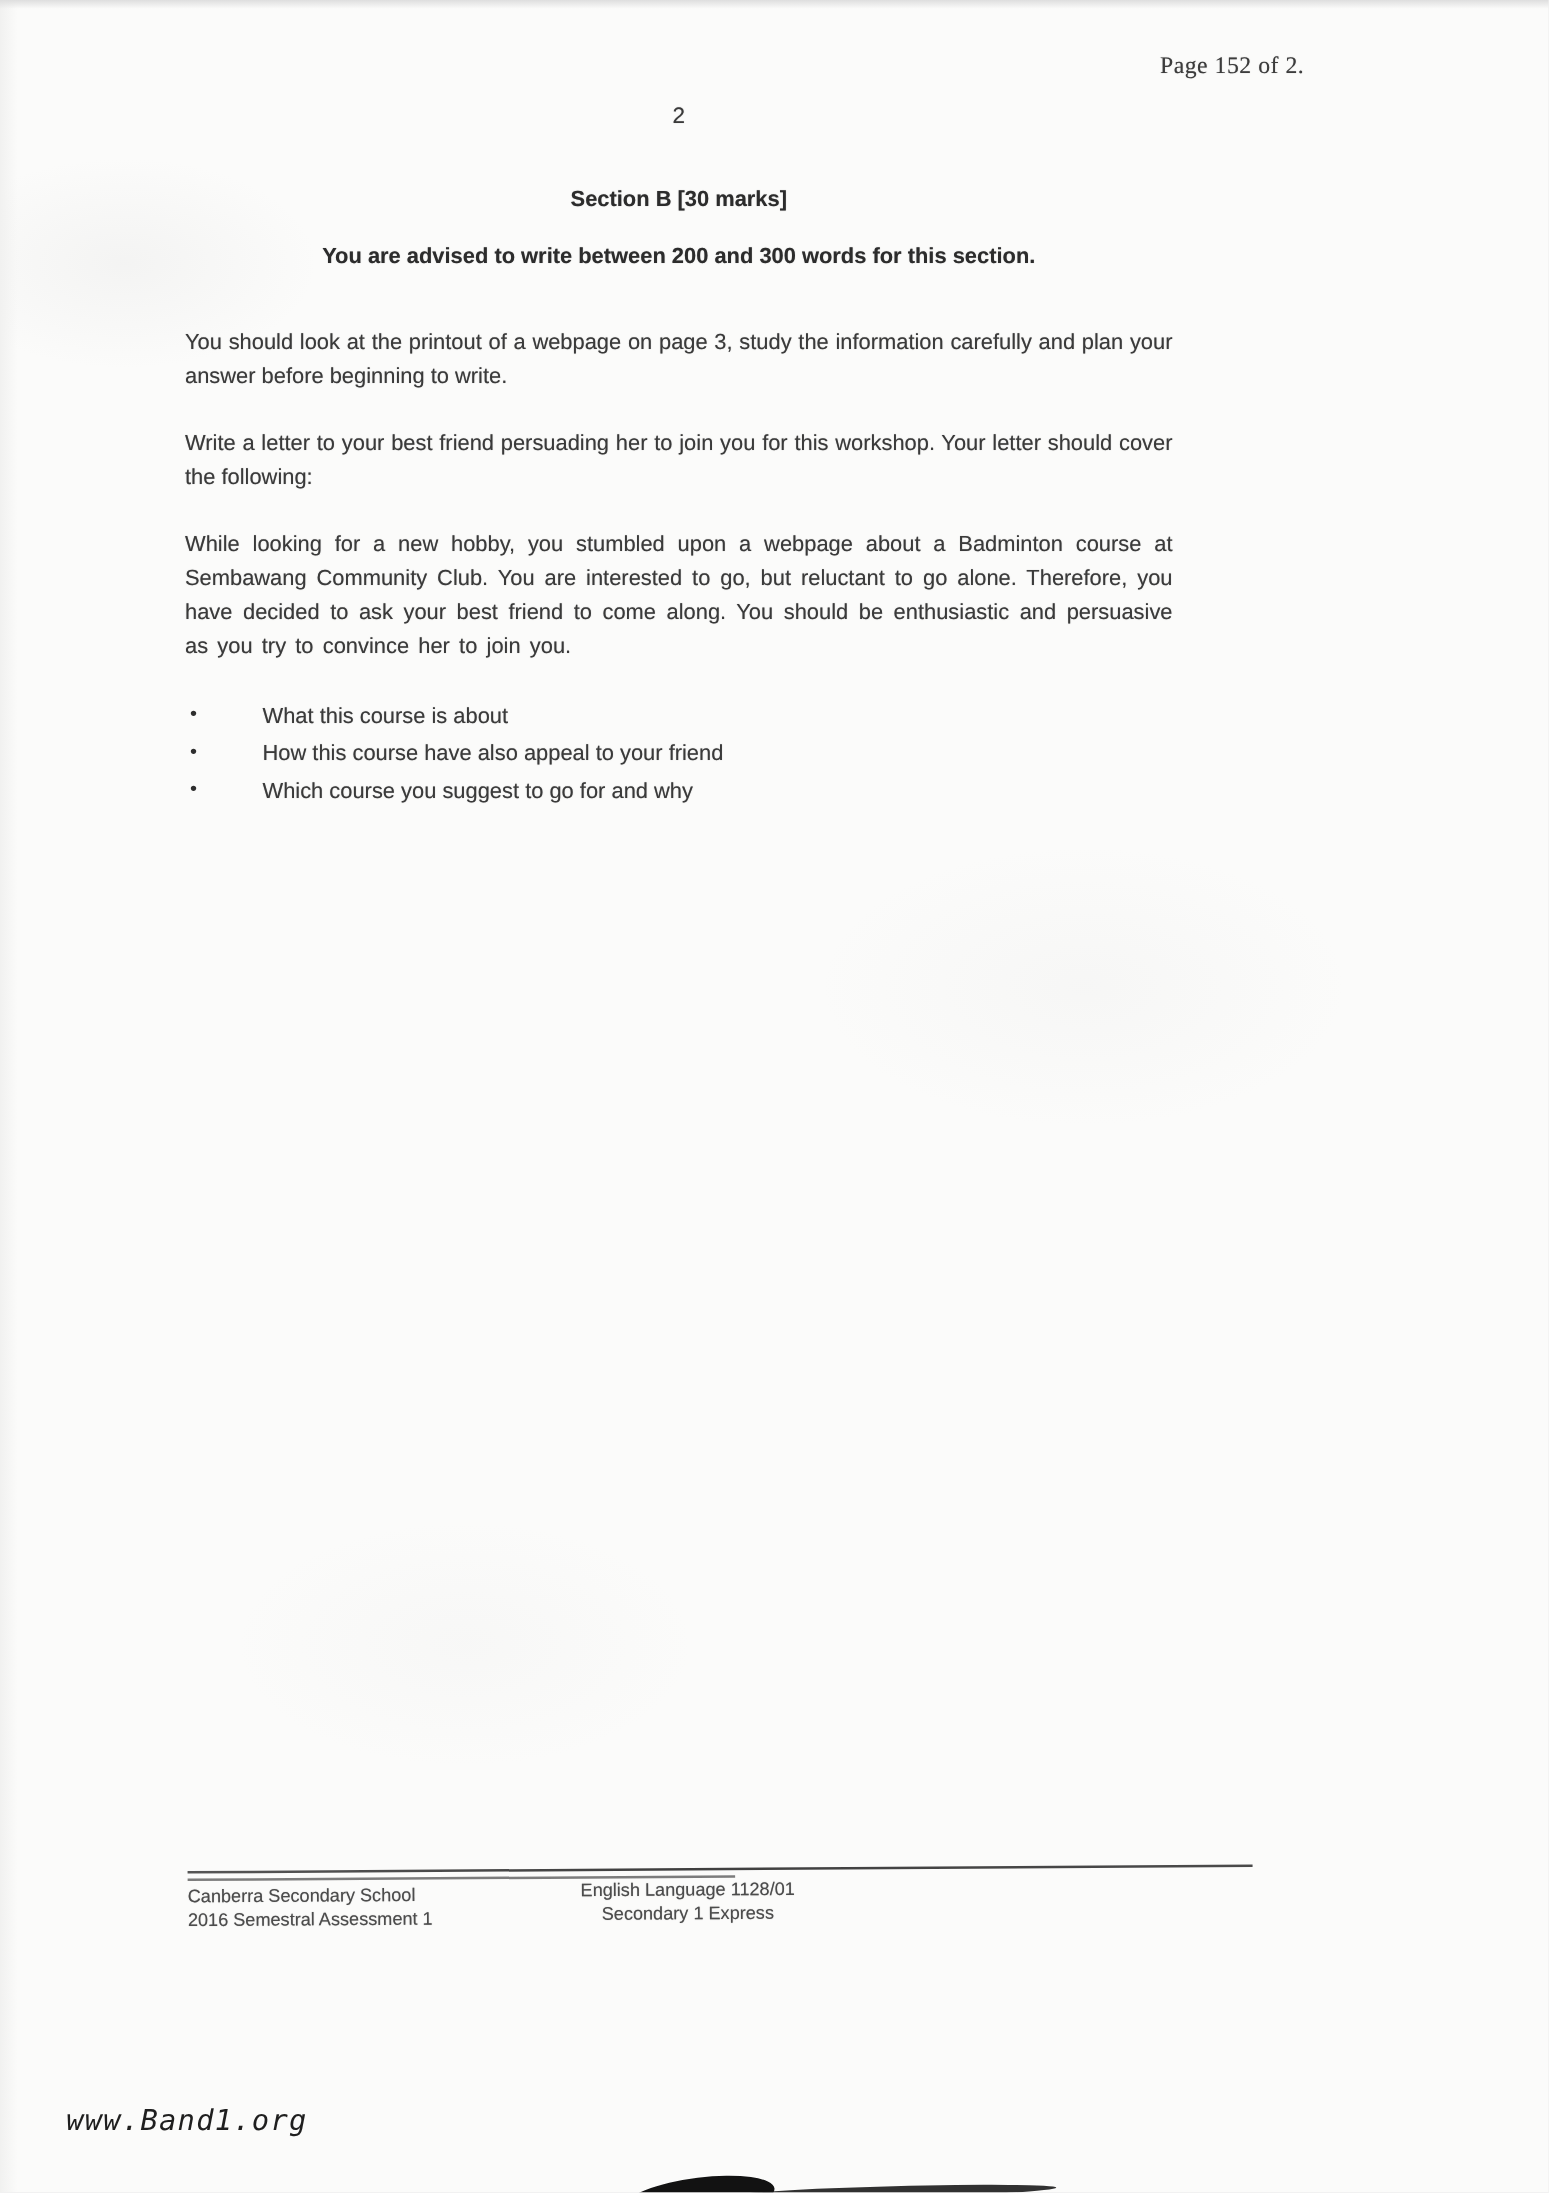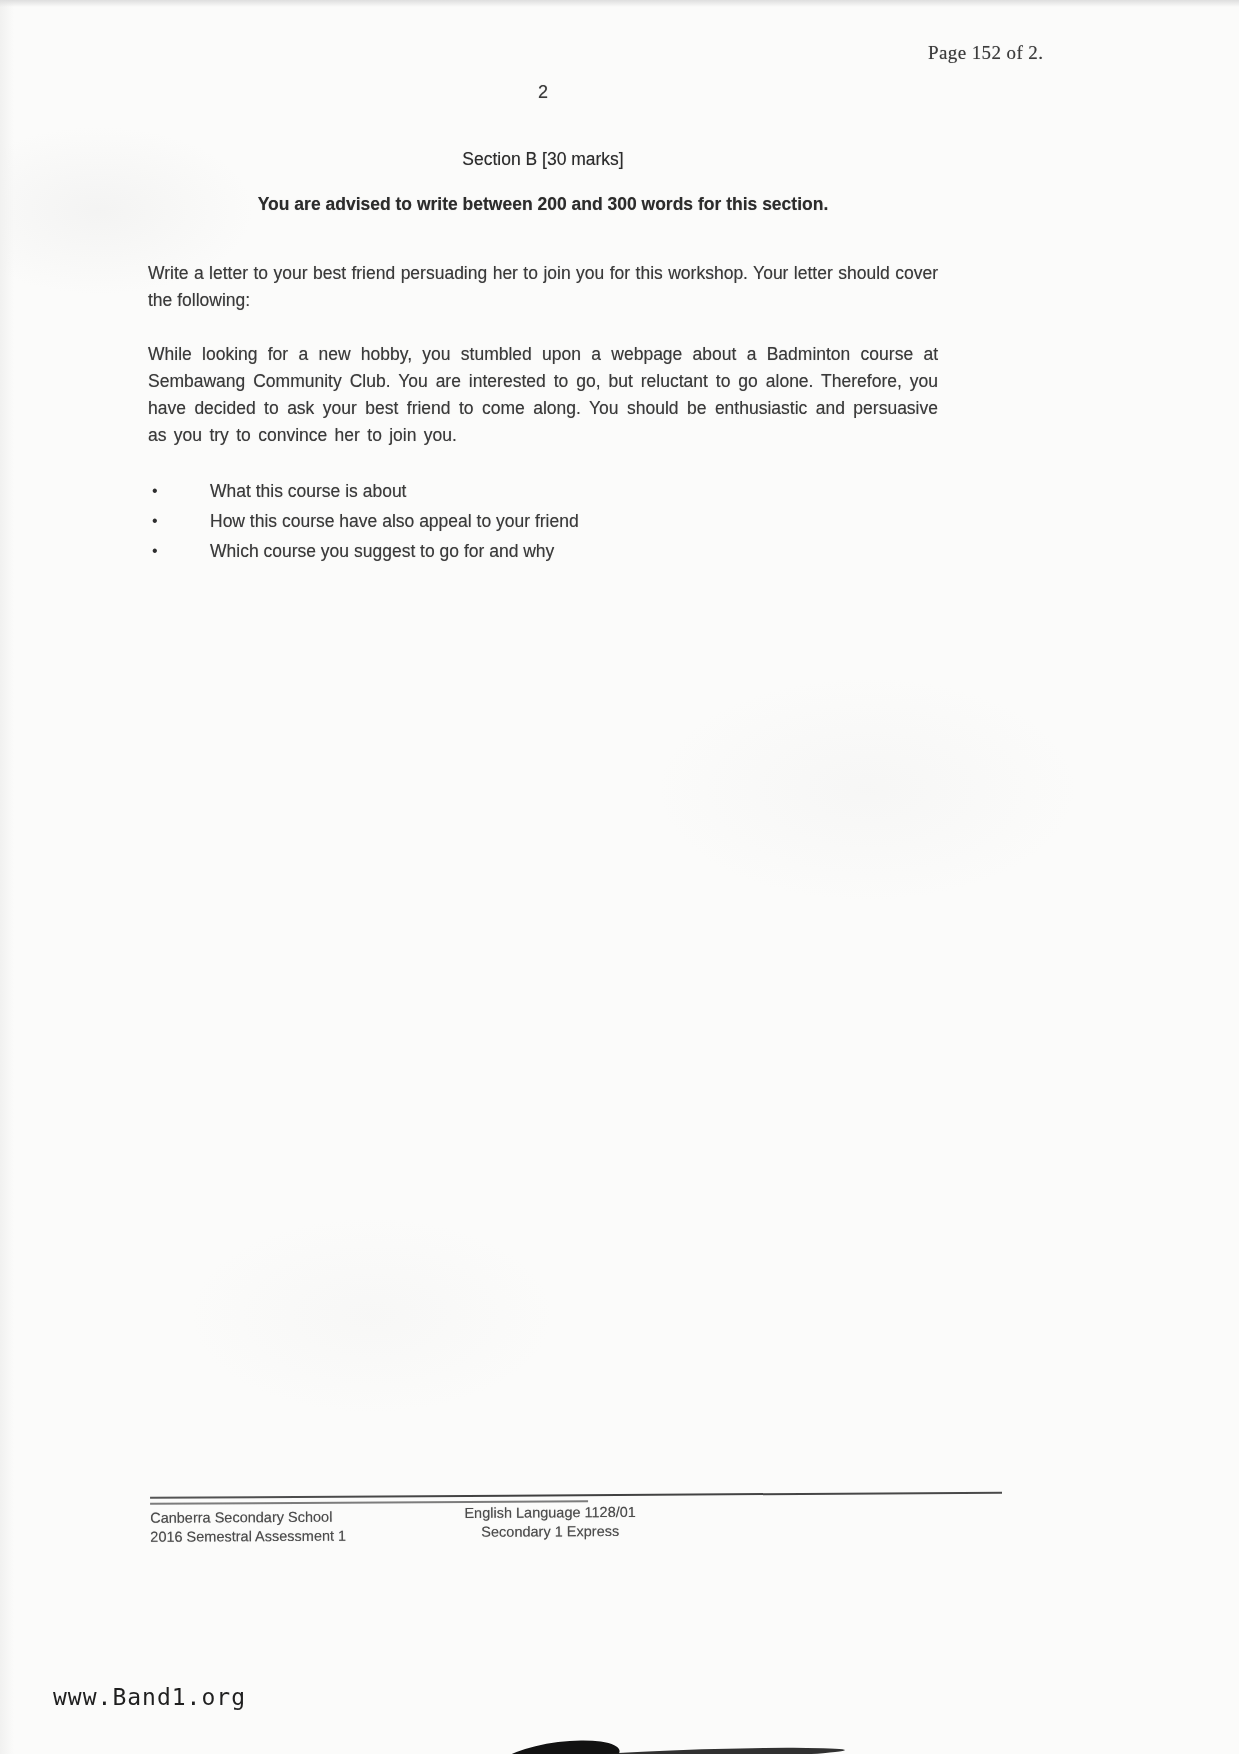--- a/index.html
+++ b/index.html
@@ -26,21 +26,21 @@
   }
   .page-number{
     position:absolute; top:82px; left:148px; width:790px;
     text-align:center; font-size:18px; color:#3a3a3a;
   }
   .content{
     position:absolute; top:146px; left:148px; width:790px;
     font-size:17.5px; line-height:27px; color:#3a3a3a;
   }
   .section-title{
-    text-align:center; font-weight:normal; color:#2c2c2c;
+    text-align:center; font-weight:bold; color:#2c2c2c;
     margin:0 0 18px 0; font-size:17.5px;
   }
   .advisory{
     text-align:center; font-weight:bold; color:#2c2c2c;
     margin:0 0 42px 0; font-size:17.5px;
   }
   .para{ text-align:justify; margin:0 0 27px 0; }
   .para.p2{ word-spacing:2.5px; }
   .bullet-list{
     list-style:none; margin:0 0 27px 0; padding:0;
@@ -62,21 +62,21 @@
   }
   .footer-rule2{
     position:absolute; top:12px; left:150px; width:438px; height:2px;
     background:#5c5c5c; opacity:0.8;
   }
   .footer-left{ position:absolute; top:18px; left:150px; width:320px; }
   .footer-center{ position:absolute; top:15px; left:420px; width:260px; text-align:center; }
   .watermark{
     position:absolute; top:1684px; left:53px;
     font-family:"DejaVu Sans Mono", monospace;
-    font-size:23px; letter-spacing:1px; color:#1f1f1f;
+    font-size:23px; letter-spacing:1px; color:#1f1f1f;font-style:italic;
   }
   .blob{
     position:absolute; top:1742px; left:500px; width:120px; height:32px;
     background:#121212; border-radius:50%;
     transform:rotate(-7deg);
   }
   .blob-tail{
     position:absolute; top:1749px; left:585px; width:260px; height:9px;
     background:#1b1b1b; border-radius:50%;
     transform:rotate(-1.5deg); opacity:0.9;
@@ -88,20 +88,21 @@
 <div class="page">
 
   <div class="page-label scan-text">Page 152 of 2.</div>
 
   <div class="page-number scan-text">2</div>
 
   <div class="content">
     <div class="section-title scan-text">Section B [30 marks]</div>
     <div class="advisory scan-text">You are advised to write between 200 and 300 words for this section.</div>
 
+    <p class="para scan-text">You should look at the printout of a webpage on page 3, study the information carefully and plan your answer before beginning to write.</p>
     <p class="para scan-text">Write a letter to your best friend persuading her to join you for this workshop. Your letter should cover the following:</p>
     <p class="para p2 scan-text">While looking for a new hobby, you stumbled upon a webpage about a Badminton course at Sembawang Community Club. You are interested to go, but reluctant to go alone. Therefore, you have decided to ask your best friend to come along. You should be enthusiastic and persuasive as you try to convince her to join you.</p>
 
     <ul class="bullet-list">
       <li>
         <span class="dot">•</span>
         <span class="scan-text">What this course is about</span>
       </li>
       <li>
         <span class="dot">•</span>

